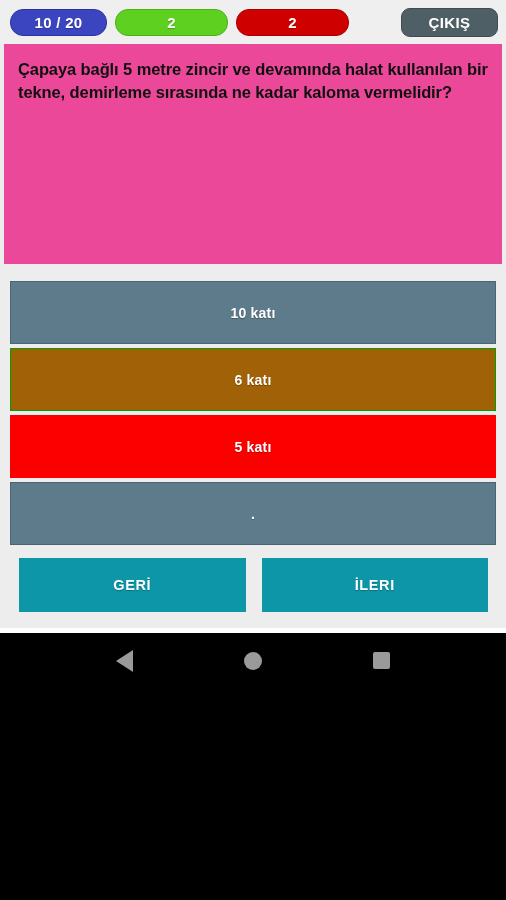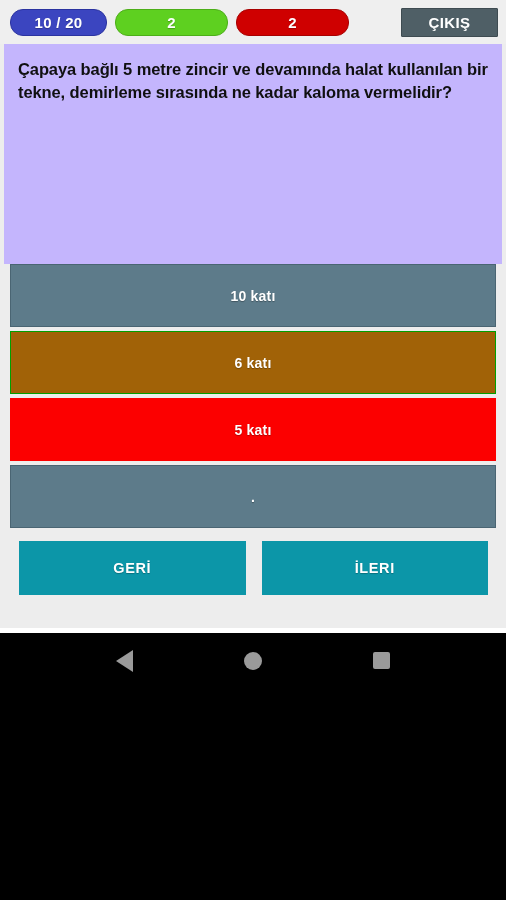--- a/index.html
+++ b/index.html
@@ -63,53 +63,54 @@
     width: 113px;
     background: #cf0000;
     border: 1.5px solid #a80000;
     margin-left: 8px;
   }
   .topbar-spacer { flex: 1 1 auto; }
 
   .exit-button {
     width: 97px;
     height: 29px;
-    border-radius: 1px;
+    border-radius: 9px;
     background: #4f5f66;
     border: 1.5px solid #3e4b51;
     color: #ffffff;
     font-size: 15px;
     font-weight: bold;
     letter-spacing: 0.4px;
     display: flex;
     align-items: center;
     justify-content: center;
     box-sizing: border-box;
     cursor: pointer;
   }
 
   
   .question-panel {
     margin: 0 4px;
     height: 220px;
     min-height: 220px;
-    background: #c4b5fd;
+    background: #ec4899;
     box-sizing: border-box;
     padding: 14px 14px 0 14px;
   }
   .question-text {
     color: #101010;
     font-size: 16.5px;
     font-weight: bold;
     line-height: 1.38;
     letter-spacing: -0.1px;
   }
 
   
   .answers {
+    margin-top: 17px;
     padding: 0 10px;
     box-sizing: border-box;
   }
   .option {
     height: 63px;
     margin-bottom: 4px;
     display: flex;
     align-items: center;
     justify-content: center;
     color: #ffffff;

